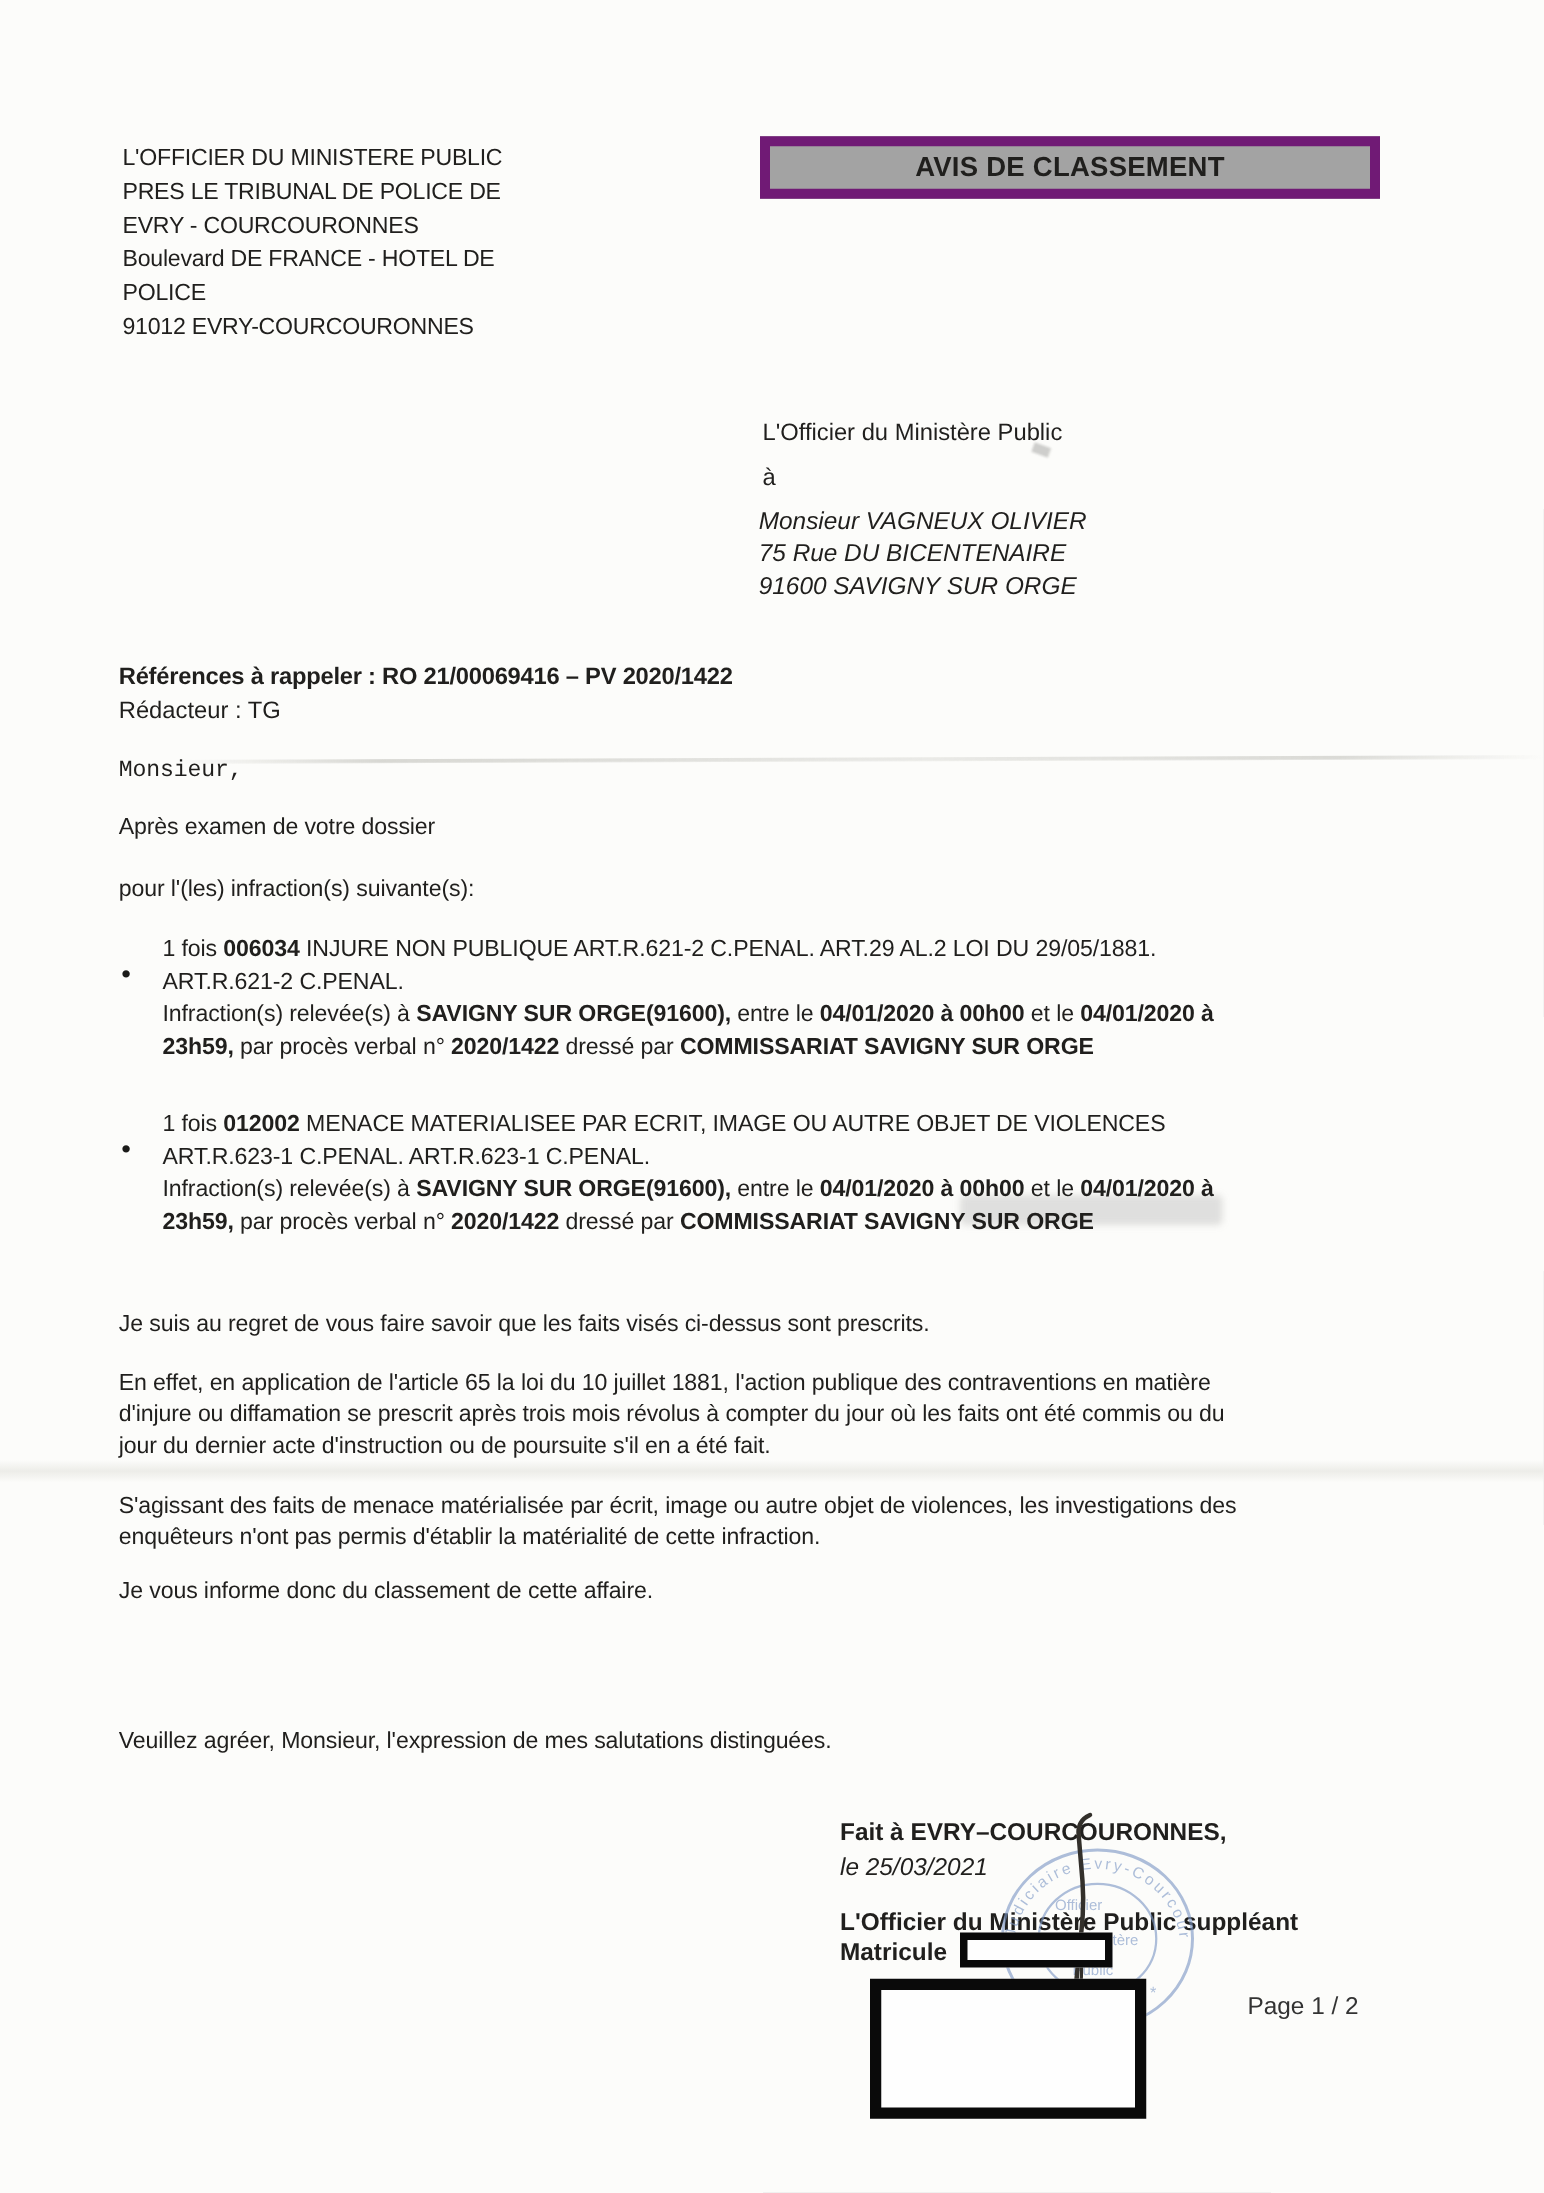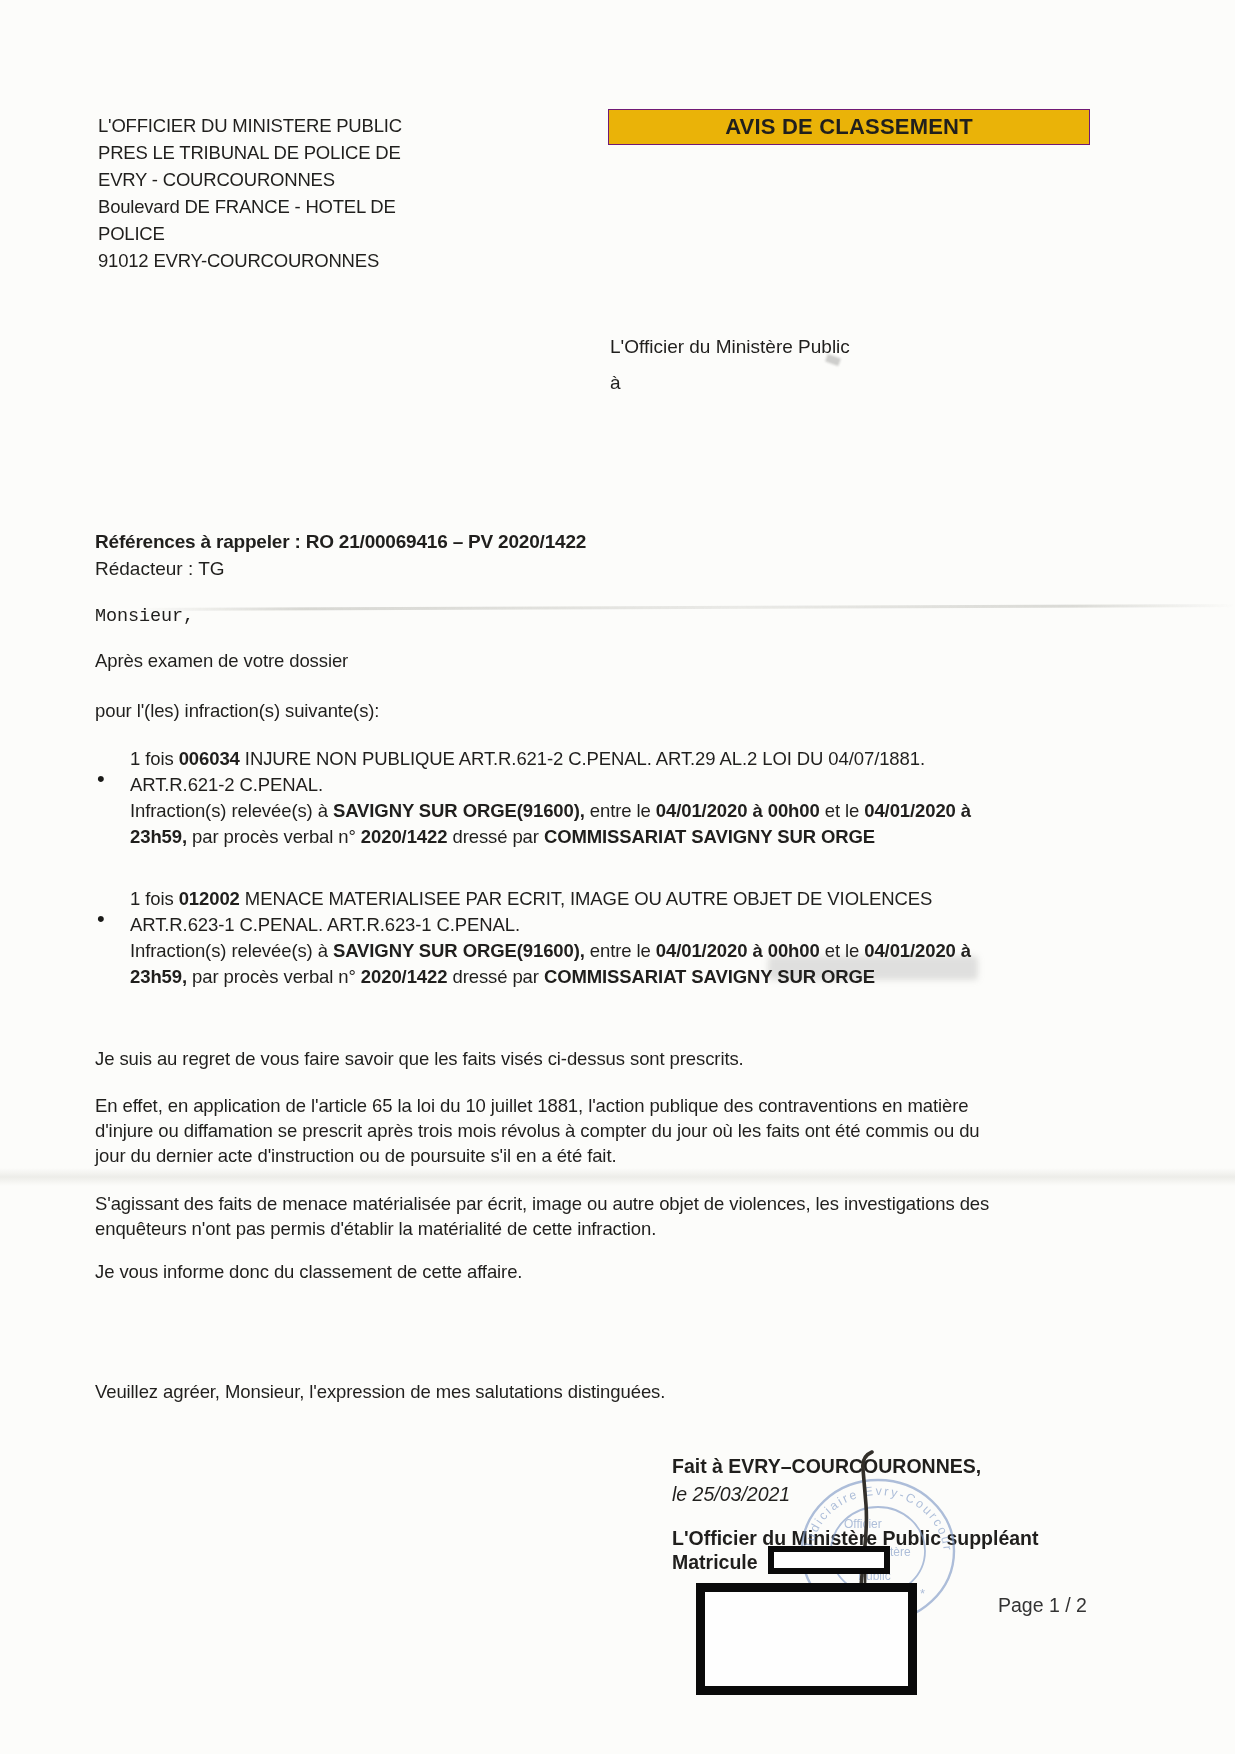--- a/index.html
+++ b/index.html
@@ -3,22 +3,22 @@
 <meta charset="utf-8">
 <style>
   html,body{margin:0;padding:0;background:#e8e8e6;}
   .page{position:relative;width:1235px;height:1754px;margin:0 auto;background:#fcfcfa;
         overflow:hidden;font-family:"Liberation Sans",sans-serif;color:#201f1d;}
   .abs{position:absolute;white-space:nowrap;}
   .body-line{font-size:18.5px;letter-spacing:-0.1px;line-height:25px;}
   
   #sender{left:98px;top:112px;font-size:18.5px;line-height:27px;letter-spacing:-0.2px;}
   
-  #title-box{left:608px;top:109px;width:480px;height:34px;border:1px solid #701a75;
-             text-align:center;font-weight:bold;font-size:22px;line-height:34px;letter-spacing:0.2px;background:#eab308;}
+  #title-box{left:608px;top:109px;width:480px;height:34px;border:8px solid #701a75;
+             text-align:center;font-weight:bold;font-size:22px;line-height:34px;letter-spacing:0.2px;background:#a3a3a3;}
   
   #recip-from{left:610px;top:336px;font-size:19px;}
   #recip-a{left:610px;top:372px;font-size:19px;}
   #recip-addr{left:607px;top:404px;font-size:19.5px;line-height:26px;font-style:italic;}
   
   #refs{left:95px;top:531px;font-weight:bold;font-size:19px;letter-spacing:-0.2px;}
   #redacteur{left:95px;top:558px;font-size:19px;}
   #salutation{left:95px;top:604px;font-family:Liberation Mono, monospace;}
   #apres{left:95px;top:648px;}
   #pour{left:95px;top:698px;}
@@ -72,31 +72,36 @@
     <div>POLICE</div>
     <div>91012 EVRY-COURCOURONNES</div>
   </div>
 
   <div class="abs" id="title-box">
     <span>AVIS DE CLASSEMENT</span>
   </div>
 
   <div class="abs" id="recip-from">L'Officier du Ministère Public</div>
   <div class="abs" id="recip-a">à</div>
+  <div class="abs" id="recip-addr">
+    <div>Monsieur VAGNEUX OLIVIER</div>
+    <div>75 Rue DU BICENTENAIRE</div>
+    <div>91600 SAVIGNY SUR ORGE</div>
+  </div>
 
   <div class="abs" id="refs">Références à rappeler : RO 21/00069416 – PV 2020/1422</div>
   <div class="abs" id="redacteur">Rédacteur : TG</div>
 
   <div class="abs body-line" id="salutation">Monsieur,</div>
   <div class="abs body-line" id="apres">Après examen de votre dossier</div>
   <div class="abs body-line" id="pour">pour l'(les) infraction(s) suivante(s):</div>
 
   <div class="abs bullet" id="bullet1">•</div>
   <div class="abs body-line" id="inf1">
-    <div><span>1 fois </span><b>006034</b><span> INJURE NON PUBLIQUE ART.R.621-2 C.PENAL. ART.29 AL.2 LOI DU 04/07/1881.</span></div>
+    <div><span>1 fois </span><b>006034</b><span> INJURE NON PUBLIQUE ART.R.621-2 C.PENAL. ART.29 AL.2 LOI DU 29/05/1881.</span></div>
     <div><span>ART.R.621-2 C.PENAL.</span></div>
     <div><span>Infraction(s) relevée(s) à </span><b>SAVIGNY SUR ORGE(91600),</b><span> entre le </span><b>04/01/2020 à 00h00</b><span> et le </span><b>04/01/2020 à</b></div>
     <div><b>23h59,</b><span> par procès verbal n° </span><b>2020/1422</b><span> dressé par </span><b>COMMISSARIAT SAVIGNY SUR ORGE</b></div>
   </div>
 
   <div class="abs bullet" id="bullet2">•</div>
   <div class="abs body-line" id="inf2">
     <div><span>1 fois </span><b>012002</b><span> MENACE MATERIALISEE PAR ECRIT, IMAGE OU AUTRE OBJET DE VIOLENCES</span></div>
     <div><span>ART.R.623-1 C.PENAL. ART.R.623-1 C.PENAL.</span></div>
     <div><span>Infraction(s) relevée(s) à </span><b>SAVIGNY SUR ORGE(91600),</b><span> entre le </span><b>04/01/2020 à 00h00</b><span> et le </span><b>04/01/2020 à</b></div>

